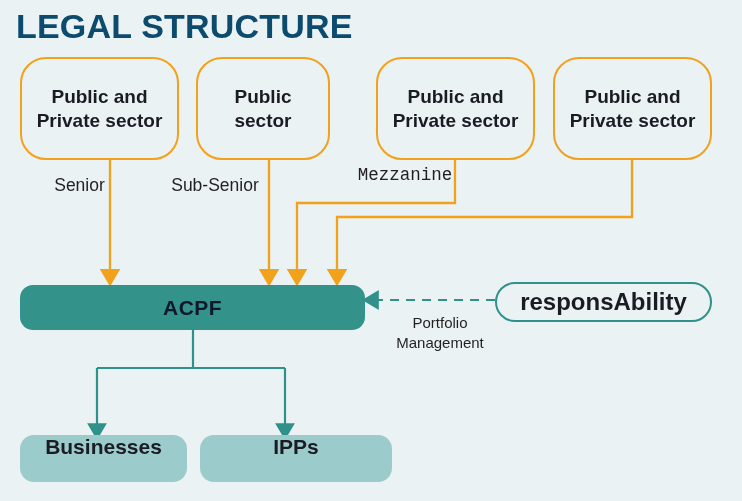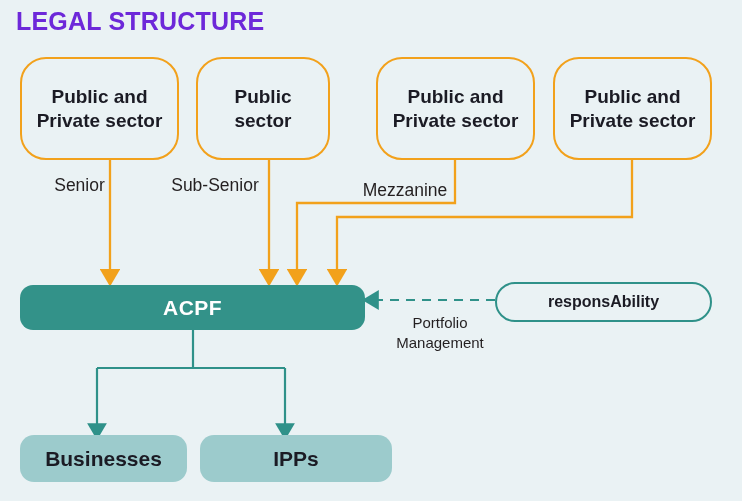--- a/index.html
+++ b/index.html
@@ -24,24 +24,24 @@
     left: 0; top: 0;
     width: 742px;
     height: 501px;
     pointer-events: none;
   }
 
   .title {
     position: absolute;
     left: 16px;
     top: 7px;
-    font-size: 25px;
+    font-size: 34px;
     font-weight: bold;
     letter-spacing: 0.2px;
-    color: #6d28d9;
+    color: #0c4a6e;
     white-space: nowrap;
   }
 
   
   .src-box {
     position: absolute;
     box-sizing: border-box;
     border: 2.3px solid #f2a11b;
     border-radius: 26px;
     background: transparent;
@@ -67,38 +67,38 @@
 
   
   .fund-box {
     position: absolute;
     box-sizing: border-box;
     background: #339289;
     border-radius: 13px;
     display: flex;
     align-items: center;
     justify-content: center;
-    color: #ffffff;
+    color: #0f172a;
     font-size: 21px;
     font-weight: bold;
     letter-spacing: 0.4px;
   }
 
   
   .mgr-box {
     position: absolute;
     box-sizing: border-box;
     border: 2.3px solid #2f9189;
     border-radius: 22px;
     background: transparent;
     display: flex;
     align-items: center;
     justify-content: center;
     color: #1b1b24;
-    font-size: 16px;
+    font-size: 24px;
     font-weight: bold;
     white-space: nowrap;
   }
 
   
   .mgmt-label {
     position: absolute;
     font-size: 15px;
     color: #231f20;
     line-height: 1.32;
@@ -106,21 +106,20 @@
     white-space: nowrap;
   }
 
   
   .inv-box {
     position: absolute;
     box-sizing: border-box;
     background: #9ccbcc;
     border-radius: 14px;
     display: flex;
-    align-items: center;
     justify-content: center;
     color: #1b1b24;
     font-size: 21px;
     font-weight: bold;
   }
 </style>
 </head>
 <body>
 
 <div id="stage">
@@ -170,21 +169,21 @@
   <div class="src-box" style="left:376px; top:57px; width:159px; height:103px;">
     <span>Public and Private sector</span>
   </div>
 
   <div class="src-box" style="left:553px; top:57px; width:159px; height:103px;">
     <span>Public and Private sector</span>
   </div>
 
   <div class="tranche" style="left:145px; top:175px; width:140px;">Sub-Senior</div>
   <div class="tranche" style="left:20px; top:175px; width:119px;">Senior</div>
-  <div class="tranche" style="left:340px; top:180px; width:130px;">Mezzanine</div>
+  <div class="tranche" style="left:340px; top:165px; width:130px;font-family:Liberation Mono, monospace;">Mezzanine</div>
 
   <div class="fund-box" style="left:20px; top:285px; width:345px; height:45px;">
     <span>ACPF</span>
   </div>
 
   <div class="mgr-box" style="left:495px; top:282px; width:217px; height:40px;">
     <span>responsAbility</span>
   </div>
 
   <div class="mgmt-label" style="left:370px; top:313px; width:140px;">

